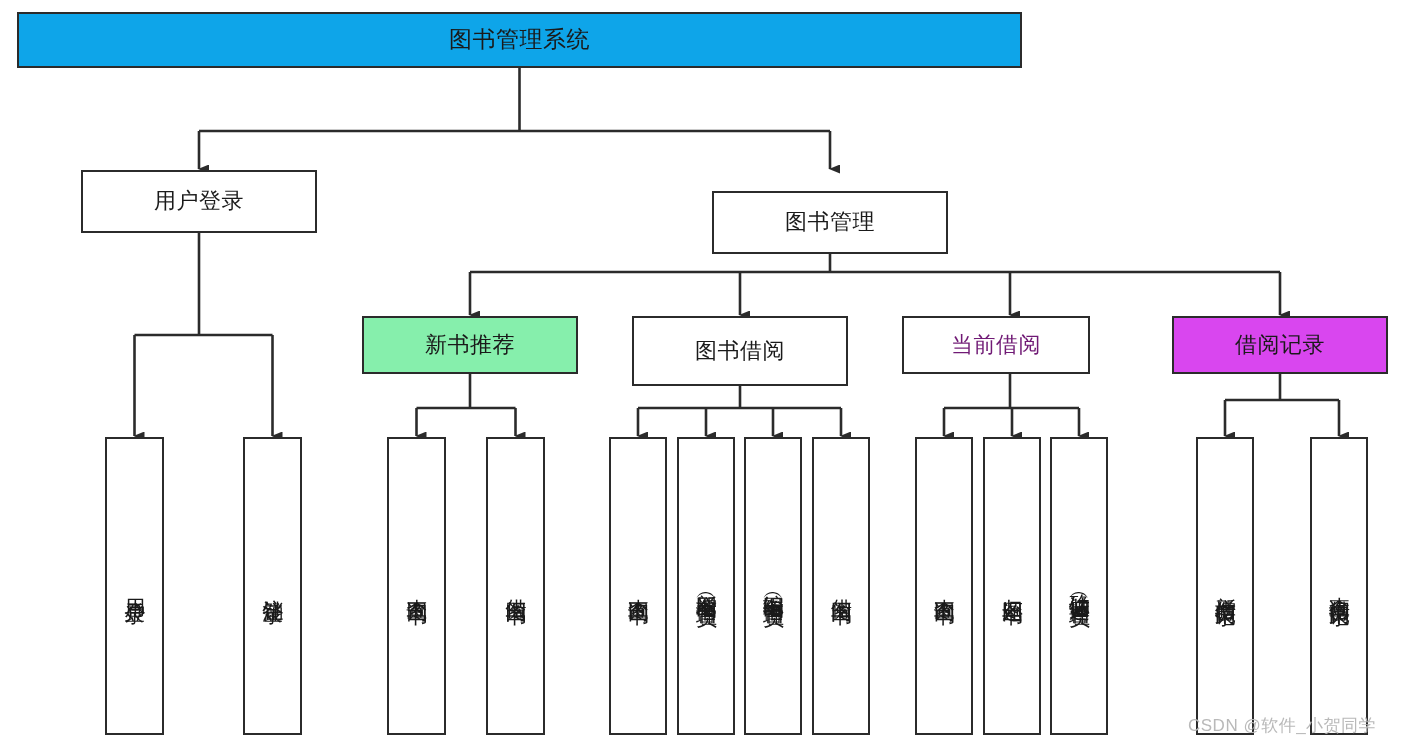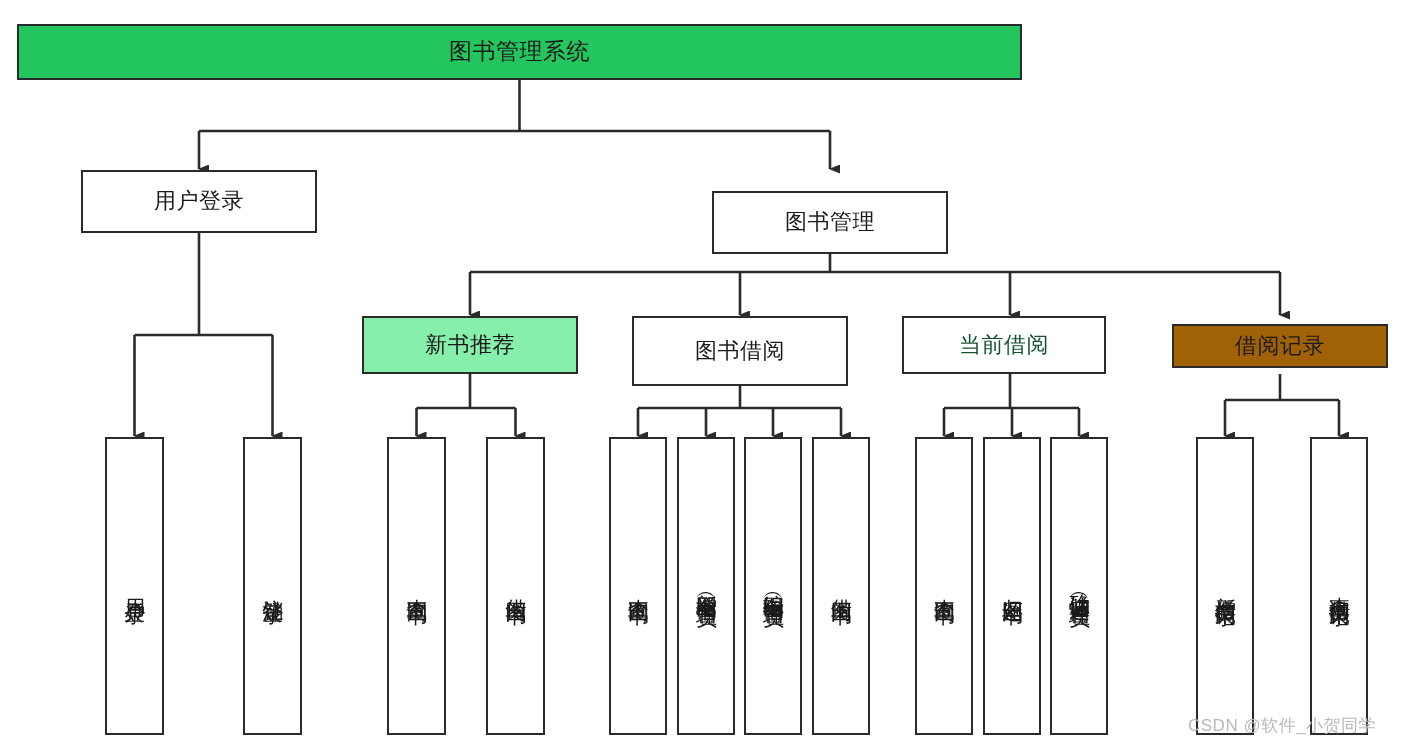--- a/index.html
+++ b/index.html
@@ -119,39 +119,39 @@
         <line x1="1012" y1="408" x2="1012" y2="436" marker-end="url(#arrowhead)"></line>
         <line x1="1079" y1="408" x2="1079" y2="436" marker-end="url(#arrowhead)"></line>
         <line x1="1280" y1="374" x2="1280" y2="400"></line>
         <line x1="1225" y1="400" x2="1339" y2="400"></line>
         <line x1="1225" y1="400" x2="1225" y2="436" marker-end="url(#arrowhead)"></line>
         <line x1="1339" y1="400" x2="1339" y2="436" marker-end="url(#arrowhead)"></line>
       </g>
   </svg>
 
   <div id="node-layer">
-      <div class="node horiz root" style="left: 17px; top: 24px; width: 1005px; height: 56px; border-color: rgb(43, 43, 43); background: #22c55e; color: rgb(26, 26, 26);">
+      <div class="node horiz root" style="left: 17px; top: 12px; width: 1005px; height: 56px; border-color: rgb(43, 43, 43); background: #0ea5e9; color: rgb(26, 26, 26);">
         <span class="label">图书管理系统</span>
       </div>
       <div class="node horiz" style="left: 81px; top: 170px; width: 236px; height: 63px; border-color: rgb(43, 43, 43); background: rgb(255, 255, 255); color: rgb(26, 26, 26);">
         <span class="label">用户登录</span>
       </div>
       <div class="node horiz" style="left: 712px; top: 170px; width: 236px; height: 63px; border-color: rgb(43, 43, 43); background: rgb(255, 255, 255); color: rgb(26, 26, 26); margin-top: 21px;">
         <span class="label">图书管理</span>
       </div>
       <div class="node horiz" style="left: 362px; top: 316px; width: 216px; height: 58px; border-color: rgb(43, 43, 43); background: #86efac; color: rgb(26, 26, 26);">
         <span class="label">新书推荐</span>
       </div>
       <div class="node horiz" style="left: 632px; top: 316px; width: 216px; height: 70px; border-color: rgb(43, 43, 43); background: rgb(255, 255, 255); color: rgb(26, 26, 26);">
         <span class="label">图书借阅</span>
       </div>
-      <div class="node horiz" style="left: 902px; top: 316px; width: 204px; height: 58px; border-color: rgb(43, 43, 43); background: rgb(255, 255, 255); color: #14532d;">
+      <div class="node horiz" style="left: 902px; top: 316px; width: 188px; height: 58px; border-color: rgb(43, 43, 43); background: rgb(255, 255, 255); color: #701a75;">
         <span class="label">当前借阅</span>
       </div>
-      <div class="node horiz" style="left: 1172px; top: 324px; width: 216px; height: 44px; border-color: rgb(43, 43, 43); background: #a16207; color: rgb(26, 26, 26);">
+      <div class="node horiz" style="left: 1172px; top: 316px; width: 216px; height: 58px; border-color: rgb(43, 43, 43); background: #d946ef; color: rgb(26, 26, 26);">
         <span class="label">借阅记录</span>
       </div>
       <div class="node vert" style="left: 105px; top: 437px; width: 59px; height: 298px; border-color: rgb(43, 43, 43); background: rgb(255, 255, 255); color: rgb(26, 26, 26);">
         <span class="label">用户登录</span>
       </div>
       <div class="node vert" style="left: 243px; top: 437px; width: 59px; height: 298px; border-color: rgb(43, 43, 43); background: rgb(255, 255, 255); color: rgb(26, 26, 26);">
         <span class="label">注销登录</span>
       </div>
       <div class="node vert" style="left: 387px; top: 437px; width: 59px; height: 298px; border-color: rgb(43, 43, 43); background: rgb(255, 255, 255); color: rgb(26, 26, 26);">
         <span class="label">查询图书</span>

